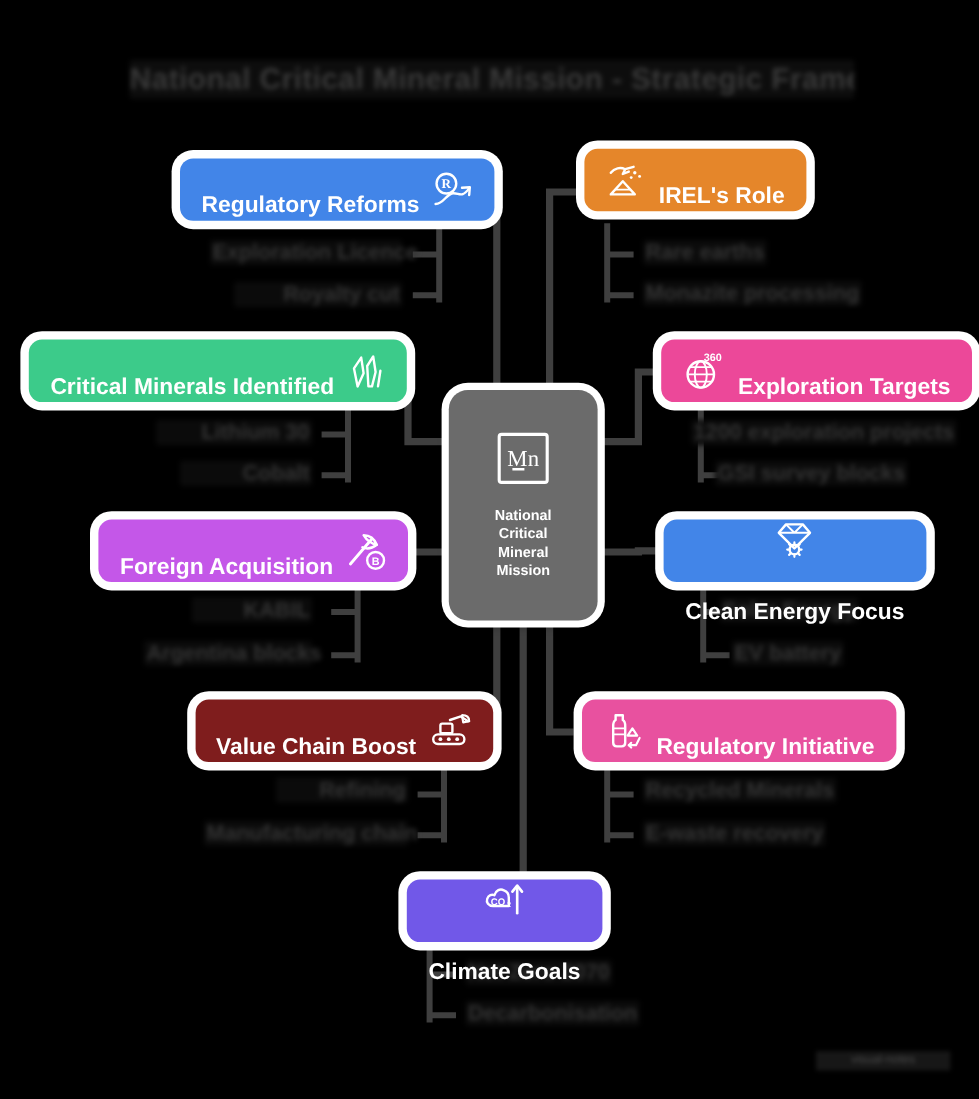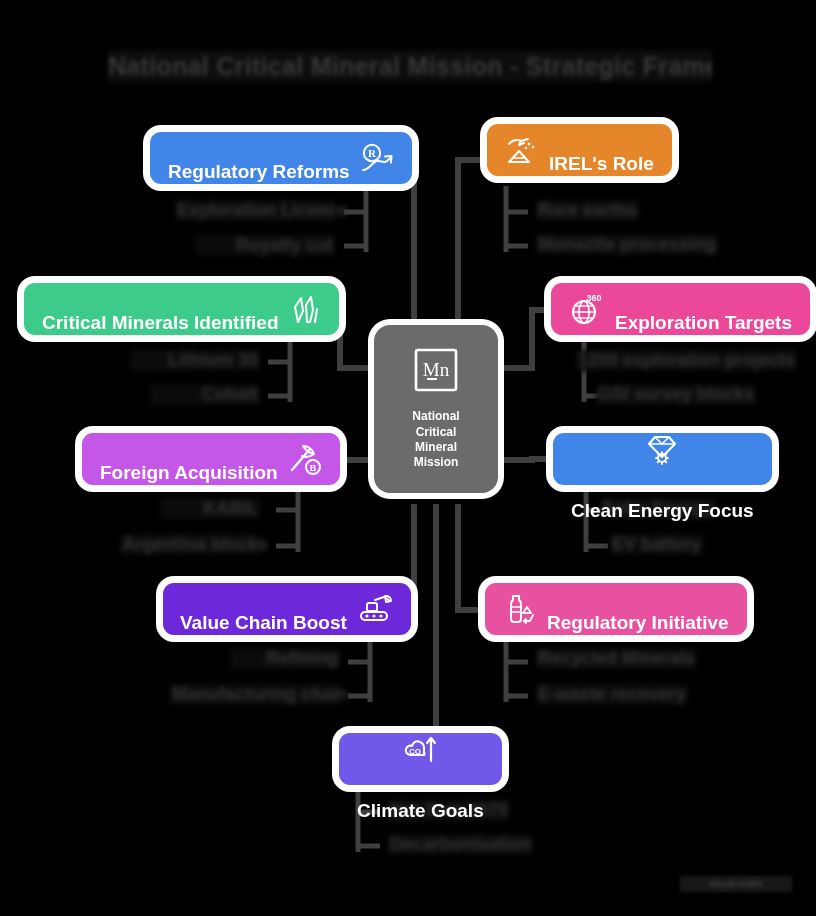--- a/index.html
+++ b/index.html
@@ -54,21 +54,21 @@
     box-shadow: 0 0 0 7px #ffffff, 0 3px 6px rgba(0,0,0,.45);
     z-index: 3;
   }
   .node .label { line-height: 1; margin-top: 26px; }
   .node svg { display: block; flex: none; }
 
   
   .hub {
     position: absolute;
     left: 374px; top: 325px;
-    width: 124px; height: 168px;
+    width: 124px; height: 192px;
     background: #6b6b6b;
     border-radius: 16px;
     display: flex;
     flex-direction: column;
     align-items: center;
     justify-content: center;
     gap: 12px;
     box-shadow: 0 0 0 6px #ffffff, 0 3px 8px rgba(0,0,0,.5);
     z-index: 4;
   }
@@ -254,21 +254,21 @@
         <circle cx="17" cy="25" r="4" fill="none" stroke="#fff" stroke-width="2"></circle>
         <path d="M17 19 L17 21 M17 29 L17 31 M11 25 L13 25 M21 25 L23 25
                  M12.6 20.6 L14 22 M20 28 L21.4 29.4 M21.4 20.6 L20 22 M14 28 L12.6 29.4" stroke="#fff" stroke-width="1.8" stroke-linecap="round"></path>
       </svg>
     </span>
     <span class="label">Clean Energy Focus</span>
   </div>
   <div class="sub" style="left:600px;top:498px;">Solar Energy</div>
   <div class="sub" style="left:610px;top:534px;">EV battery</div>
 
-  <div class="node" id="n-vcb" style="left:163px;top:583px;background:#6d28d9;padding-left:17px;">
+  <div class="node" id="n-vcb" style="left:163px;top:583px;background:#7f1d1d;padding-left:17px;">
     <span class="label">Value Chain Boost</span>
     <span>
       <svg width="36" height="30" viewBox="0 0 36 30">
         <path d="M18 6 L27 3 L33 7" fill="none" stroke="#fff" stroke-width="2" stroke-linecap="round" stroke-linejoin="round"></path>
         <path d="M28 2 C32 2 34 4 34 7 L29 8 Z" fill="none" stroke="#fff" stroke-width="1.8" stroke-linejoin="round"></path>
         <rect x="10" y="9" width="10" height="8" rx="1.5" fill="none" stroke="#fff" stroke-width="2"></rect>
         <rect x="4" y="18" width="26" height="8" rx="4" fill="none" stroke="#fff" stroke-width="2"></rect>
         <circle cx="10" cy="22" r="1.6" fill="#fff"></circle>
         <circle cx="17" cy="22" r="1.6" fill="#fff"></circle>
         <circle cx="24" cy="22" r="1.6" fill="#fff"></circle>

